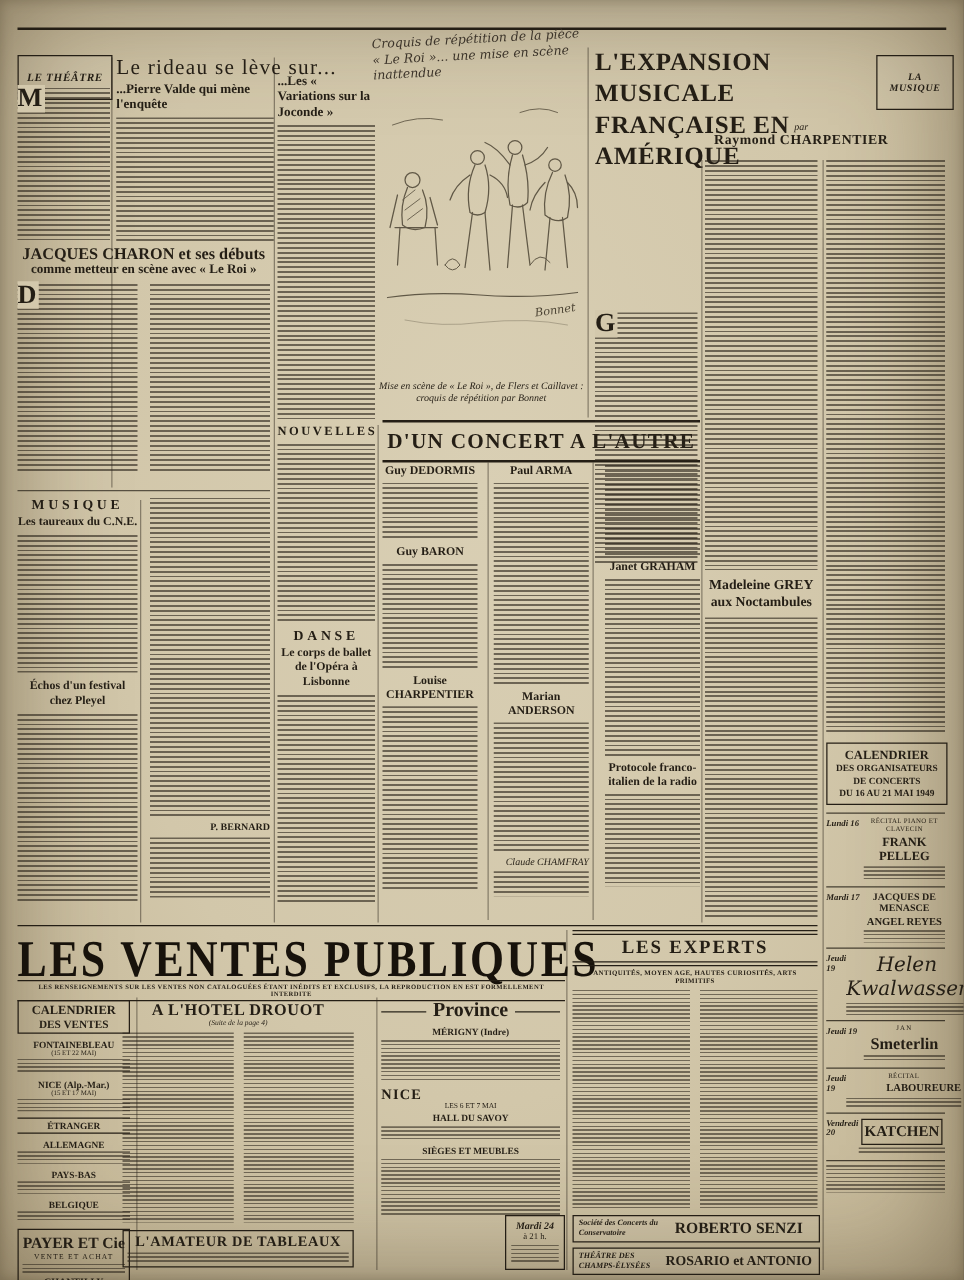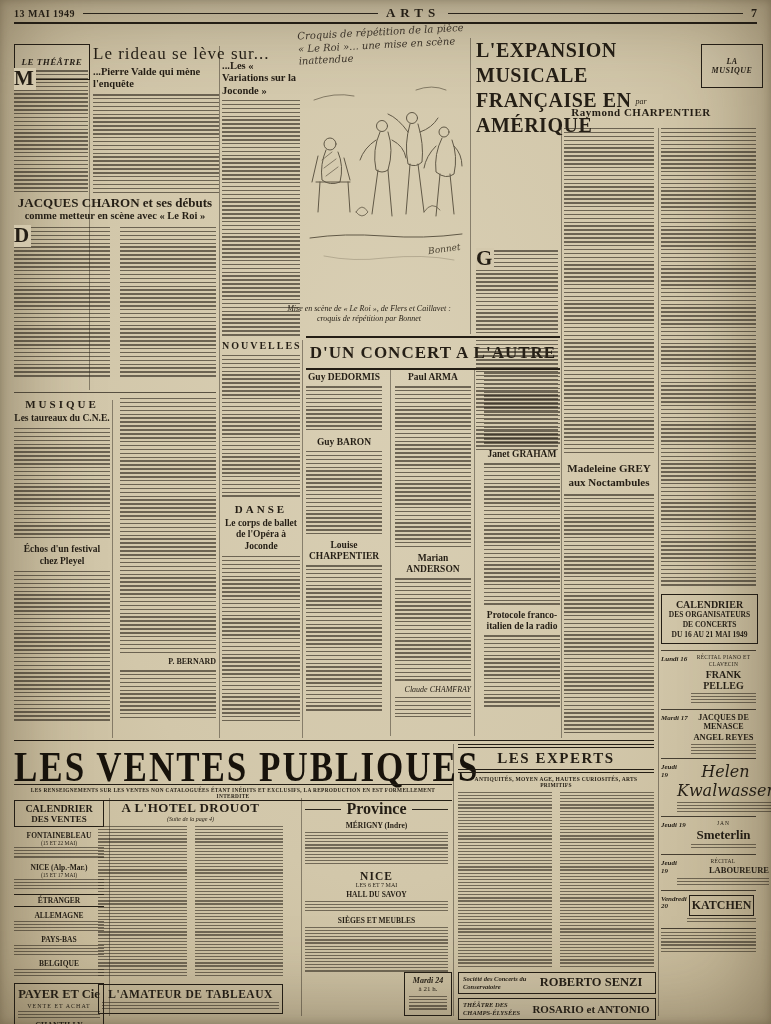--- a/index.html
+++ b/index.html
@@ -60,40 +60,33 @@
   .payer-name{font-weight:700;font-size:12.5px;}
   .payer-sub{font-size:6px;letter-spacing:1px;margin-top:1px;}
   .payer-city{font-weight:700;font-size:8px;margin-top:2px;}
   .drouot-h{font-weight:700;font-size:13px;letter-spacing:.5px;text-align:center;}
   .suite{font-style:italic;font-size:6px;text-align:center;}
   .amateurbox{border:1.5px solid #241e15;padding:3px;margin-top:6px;text-align:center;}
   .amateur-h{font-weight:700;font-size:11.5px;letter-spacing:.5px;}
   .prov-h{display:flex;align-items:center;gap:5px;}
   .prov-h .t{font-size:16px;font-weight:700;}
   .pv-b1{font-weight:700;font-size:7.5px;text-align:center;}
-  .pv-nice{font-weight:700;font-size:11.5px;text-align:center;letter-spacing:1px;}
+  .pv-nice{font-weight:700;font-size:11.5px;text-align:left;letter-spacing:1px;}
   .pv-dates{font-size:6px;text-align:center;}
   .duo{display:flex;align-items:center;gap:4px;border:1.5px solid #241e15;padding:2px 4px;background:rgba(255,255,255,.05);}
   .duo .l{width:64px;font-size:6.5px;font-weight:700;font-style:italic;line-height:1.2;}
   .duo .r{flex:1;text-align:center;font-weight:700;}
   .handnote{font-family:"DejaVu Serif", serif;font-style:italic;font-size:10px;line-height:1.25;color:#3c342a;transform:rotate(-3deg);}
   .caption{font-style:italic;font-size:8px;line-height:1.3;text-align:center;}
 </style>
 </head>
 <body>
 
 <div id="page">
 
-  <div class="masthead">
-    <span class="mdate">13 MAI 1949</span>
-    <span class="mline"></span>
-    <span class="mtitle">ARTS</span>
-    <span class="mline"></span>
-    <span class="mnum">7</span>
-  </div>
   <div class="hl" style="left:14px;top:22px;width:743px;height:2px;"></div>
 
   <div class="vl" style="left:89px;top:46px;height:344px;"></div>
   <div class="vl" style="left:112px;top:400px;height:338px;"></div>
   <div class="vl" style="left:219px;top:46px;height:692px;"></div>
   <div class="vl" style="left:302px;top:340px;height:398px;"></div>
   <div class="vl" style="left:390px;top:370px;height:366px;"></div>
   <div class="vl" style="left:474px;top:370px;height:366px;"></div>
   <div class="vl" style="left:470px;top:38px;height:296px;"></div>
   <div class="vl" style="left:561px;top:128px;height:610px;"></div>
@@ -149,21 +142,21 @@
     </div>
   </div>
 
   <div class="abs" style="left:222px;top:340px;width:78px;">
     <div class="nouv-h">NOUVELLES</div>
     <div class="tx" style="height:144px;margin-top:4px;"></div>
   </div>
 
   <div class="abs" style="left:222px;top:503px;width:78px;">
     <div class="danse-h">DANSE</div>
-    <div class="h-sub9" style="margin-top:3px;">Le corps de ballet de l'Opéra à Joconde</div>
+    <div class="h-sub9" style="margin-top:3px;">Le corps de ballet de l'Opéra à Lisbonne</div>
     <div class="tx" style="height:168px;margin-top:4px;"></div>
   </div>
 
   <div class="abs handnote" style="left:298px;top:26px;width:176px;">
     <div>Croquis de répétition de la pièce</div>
     <div>« Le Roi »... une mise en scène inattendue</div>
   </div>
   <div class="abs" style="left:304px;top:60px;width:162px;height:214px;">
     <svg viewBox="0 0 162 214" width="162" height="214">
       <g stroke="#4c4434" fill="none" stroke-width="1" stroke-linecap="round" opacity="0.85">
@@ -185,21 +178,21 @@
         <path d="M138,78 q-8,16 -6,34 q10,8 18,2 q4,-18 -2,-34"></path>
         <path d="M132,86 q-10,10 -12,22 M150,86 q8,8 8,20"></path>
         <path d="M136,114 l-4,42 M146,114 l4,40"></path>
         <path d="M52,152 q6,-10 12,0 q-6,8 -12,0 M120,152 q8,-12 16,-2" stroke-width="0.8"></path>
         <path d="M10,40 q20,-8 40,-4 M112,30 q16,-6 30,0" stroke-width="0.7"></path>
         <path d="M20,196 q30,6 60,2 q40,-4 70,2" stroke-width="0.6" opacity="0.5"></path>
       </g>
     </svg>
   </div>
   <div class="abs" style="left:428px;top:244px;font-family:'DejaVu Serif',serif;font-style:italic;font-size:9px;transform:rotate(-8deg);color:#4c4434;">Bonnet</div>
-  <div class="abs caption" style="left:284px;top:304px;width:170px;">
+  <div class="abs caption" style="left:300px;top:304px;width:170px;">
     <div>Mise en scène de « Le Roi », de Flers et Caillavet :</div>
     <div>croquis de répétition par Bonnet</div>
   </div>
 
   <div class="abs concert-box" style="left:306px;top:336px;width:254px;">D'UN CONCERT A L'AUTRE</div>
   <div class="abs" style="left:306px;top:372px;width:254px;display:flex;gap:13px;">
     <div style="flex:1;">
       <div class="ch">Guy DEDORMIS</div>
       <div class="tx" style="height:46px;margin-top:3px;"></div>
       <div class="ch" style="margin-top:5px;">Guy BARON</div>

